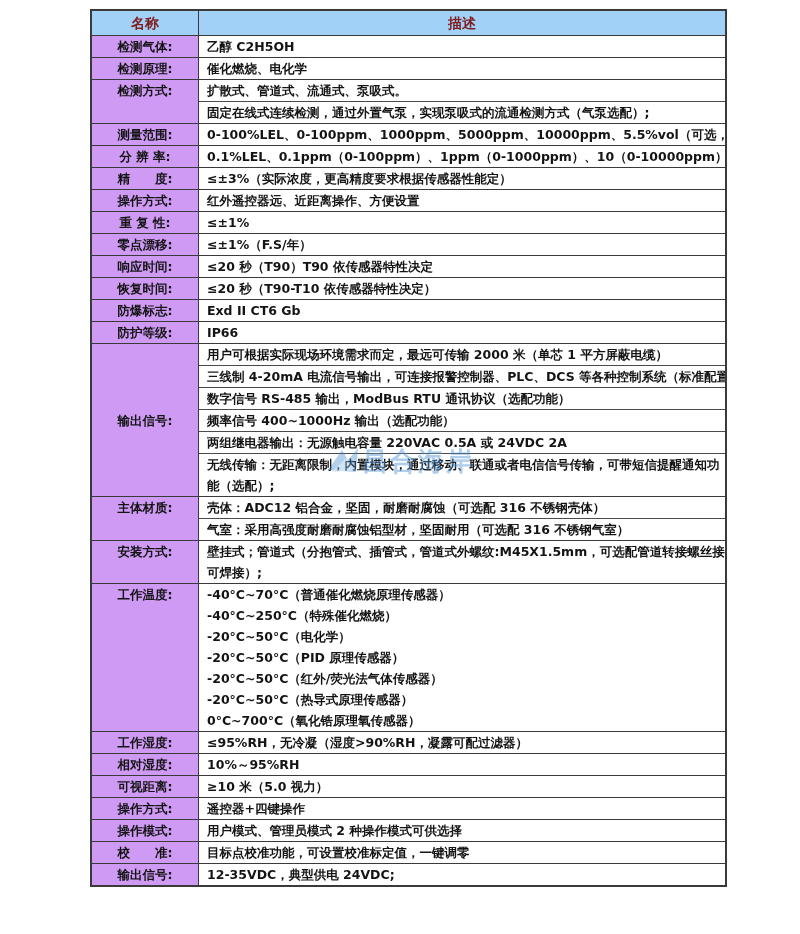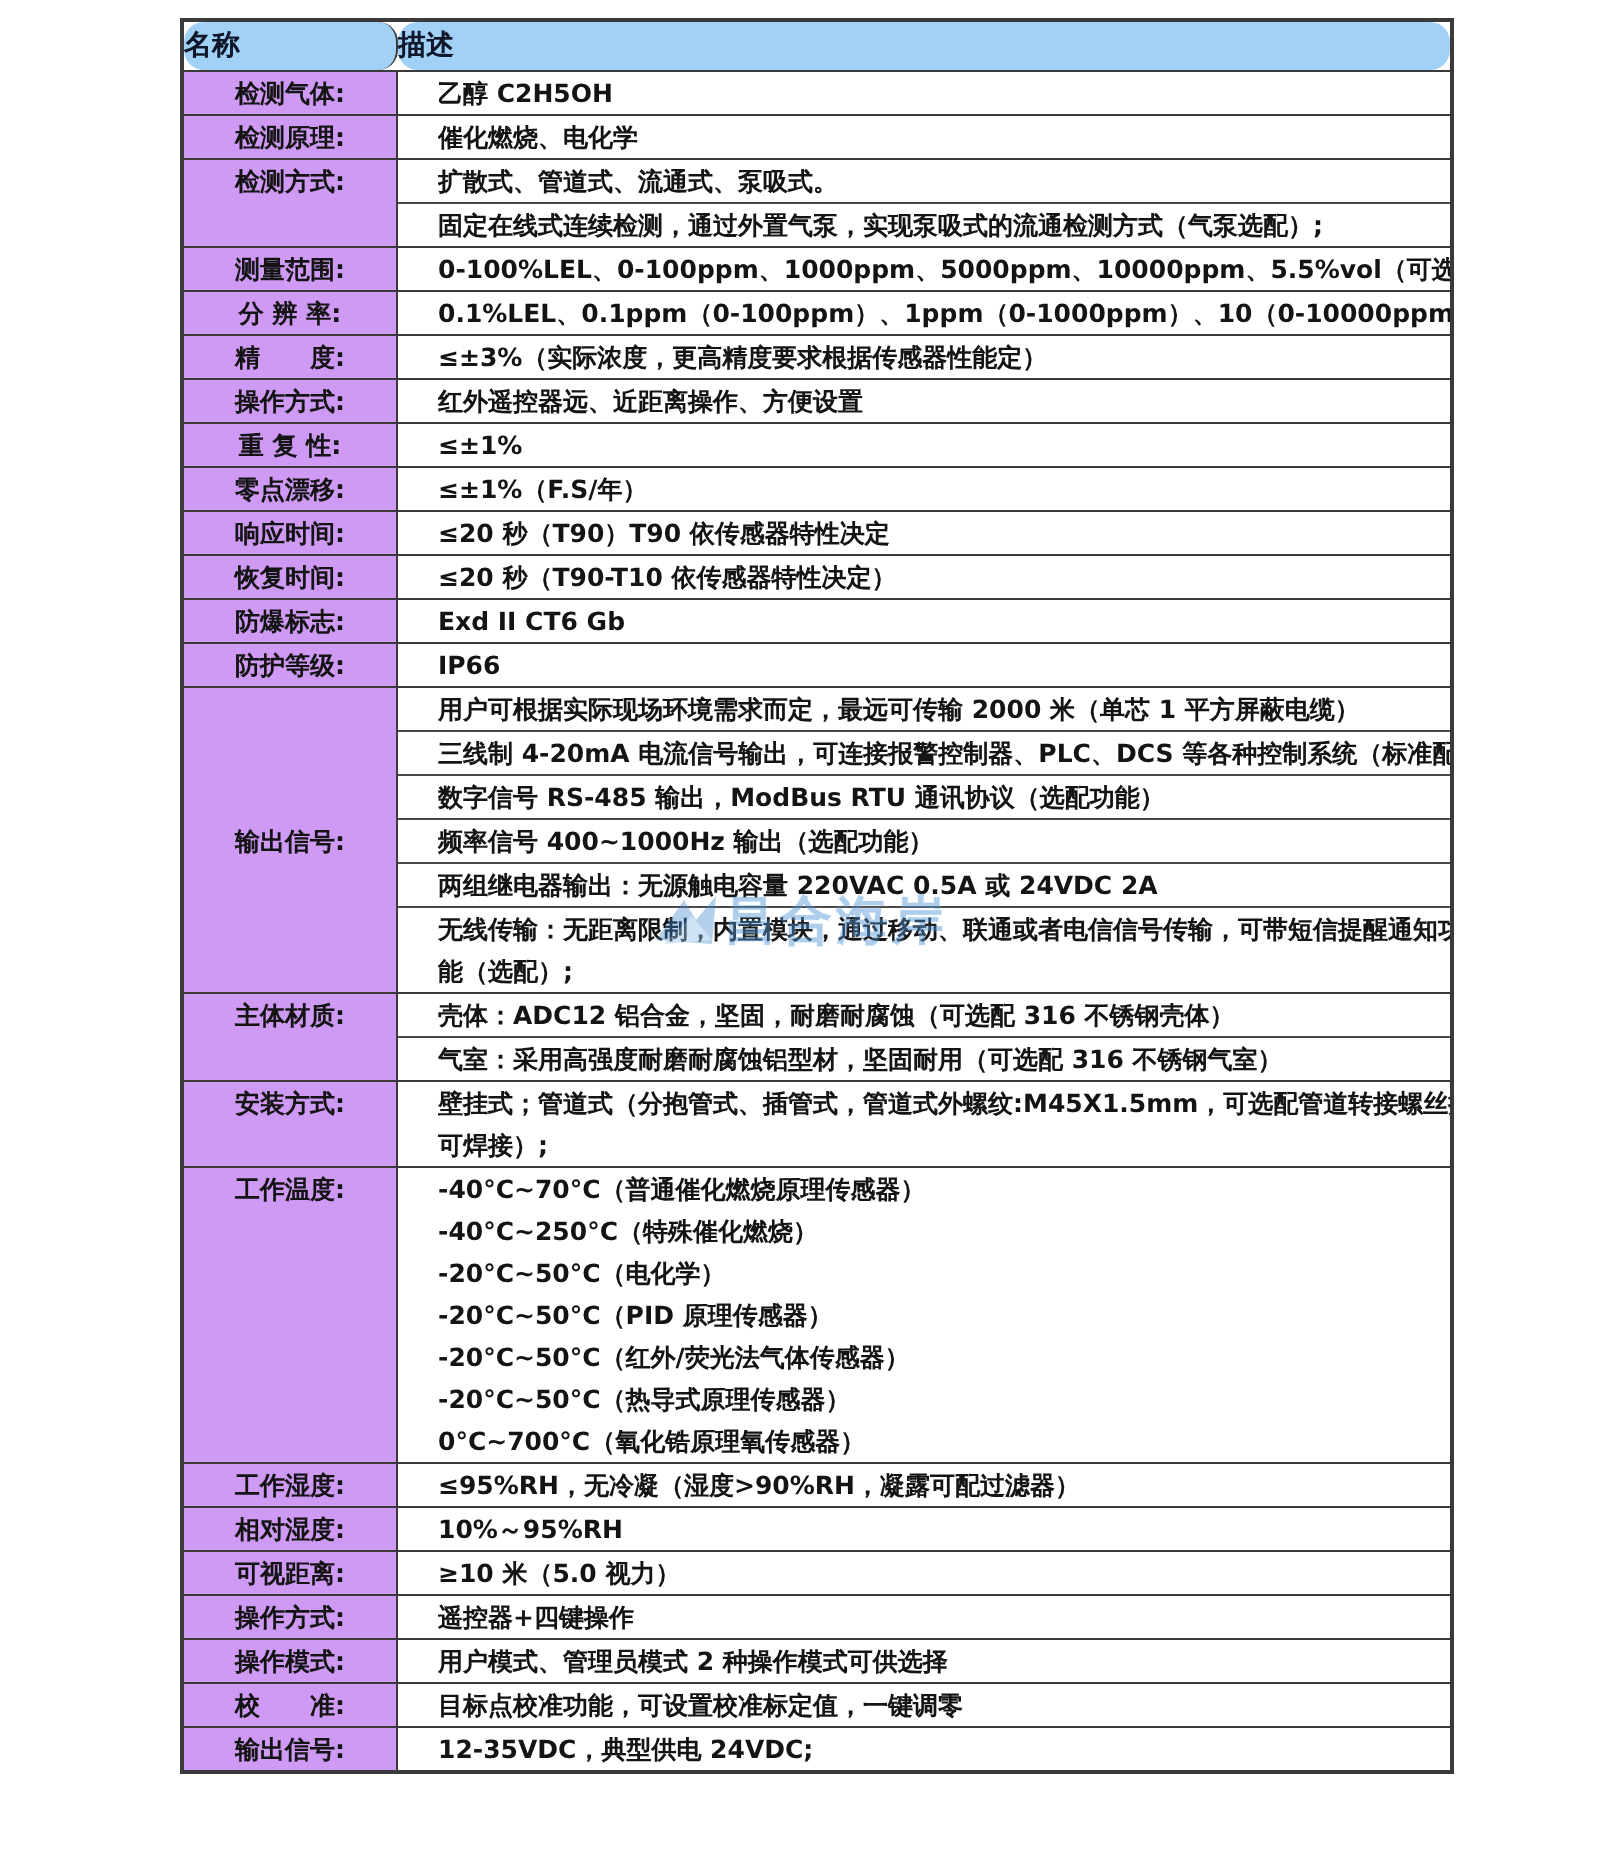--- a/index.html
+++ b/index.html
@@ -37,41 +37,40 @@
   }
   .trow.v-middle .cell-label { align-items: center; text-align: right; }
   .cell-desc {
     flex: 1 1 auto;
     display: flex;
     flex-direction: column;
     min-width: 0;
   }
   .subrow {
     border-bottom: 1px solid #4a4a4a;
-    padding-left: 20px;
+    padding-left: 8px;
   }
   .subrow:last-child { border-bottom: none; }
   .line {
     font-size: 12.5px;
     font-weight: bold;
     color: #141414;
     line-height: 21px;
     white-space: nowrap;
     overflow: hidden;
   }
   
   .trow.header { border-bottom: 1px solid #3a3a3a; }
   .trow.header .hcell {
     background: #a2d1f8;
     font-size: 14px;
     font-weight: bold;
-    color: #0f172a;
+    color: #7f1d1d;
     line-height: 24px;
-    text-align: left;
-    border-radius: 10px;
+    text-align: center;
   }
   .trow.header .hcell.hname {
     flex: 0 0 107px;
     border-right: 1px solid #3a3a3a;
   }
   .trow.header .hcell.hdesc { flex: 1 1 auto; }
   
   .watermark {
     position: absolute;
     left: 326px; top: 444px;

